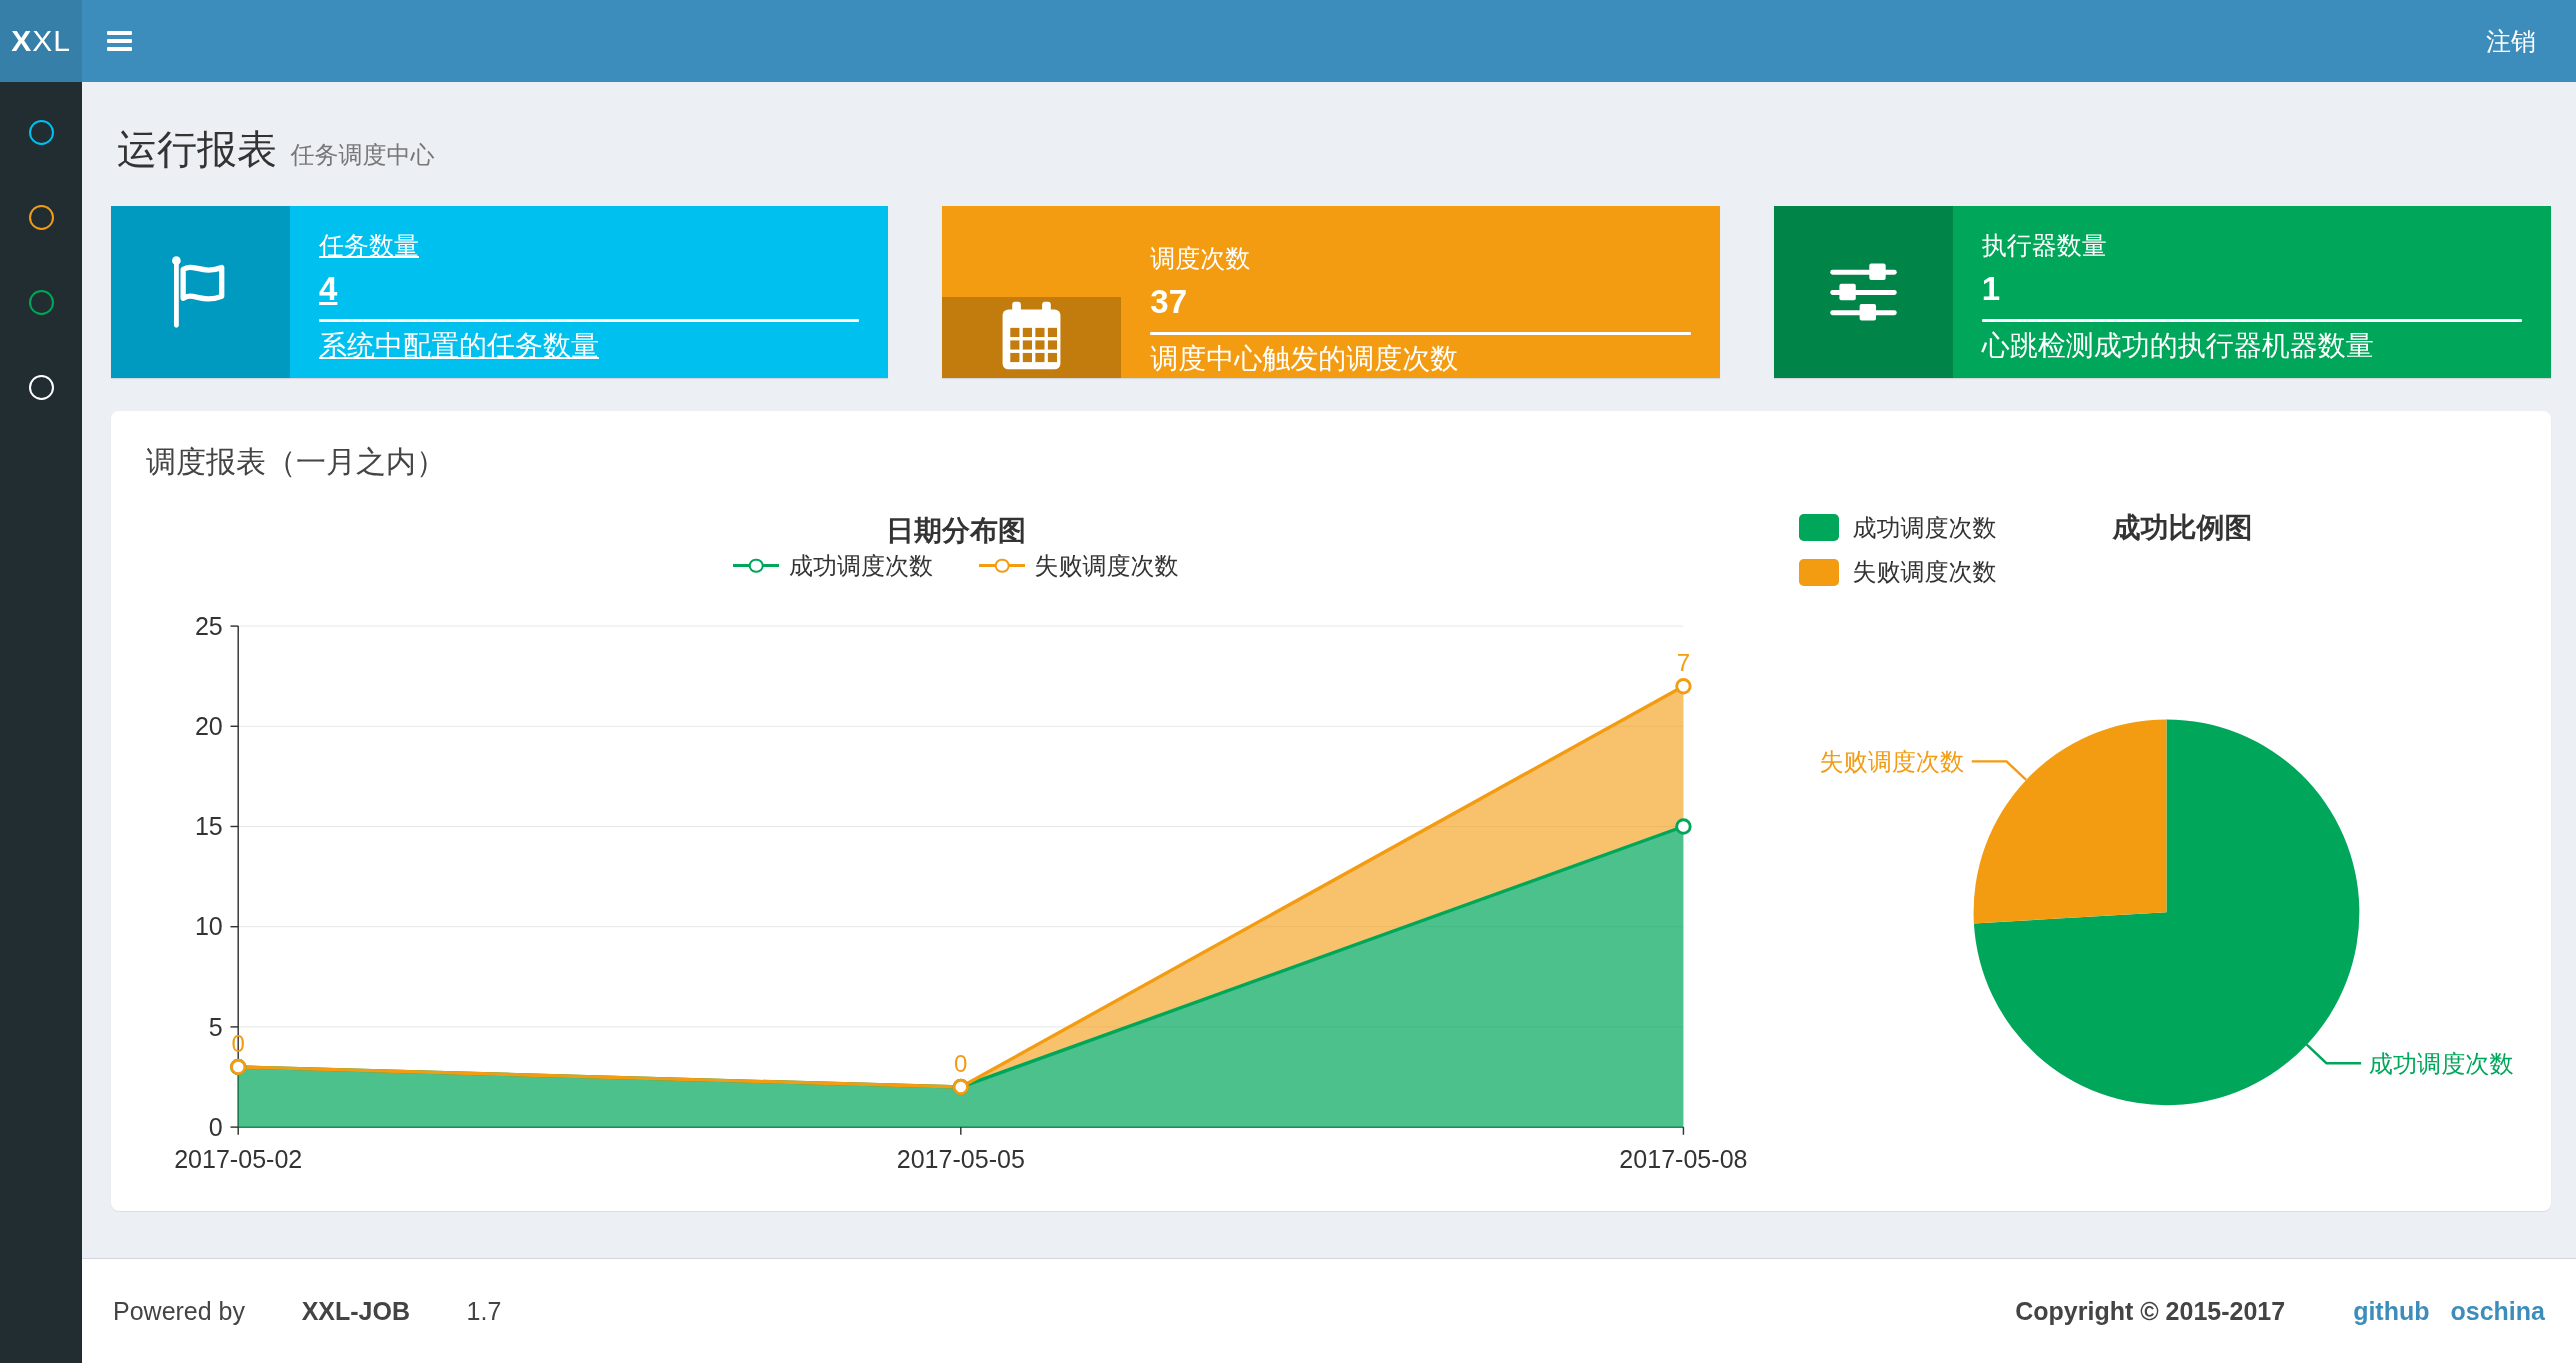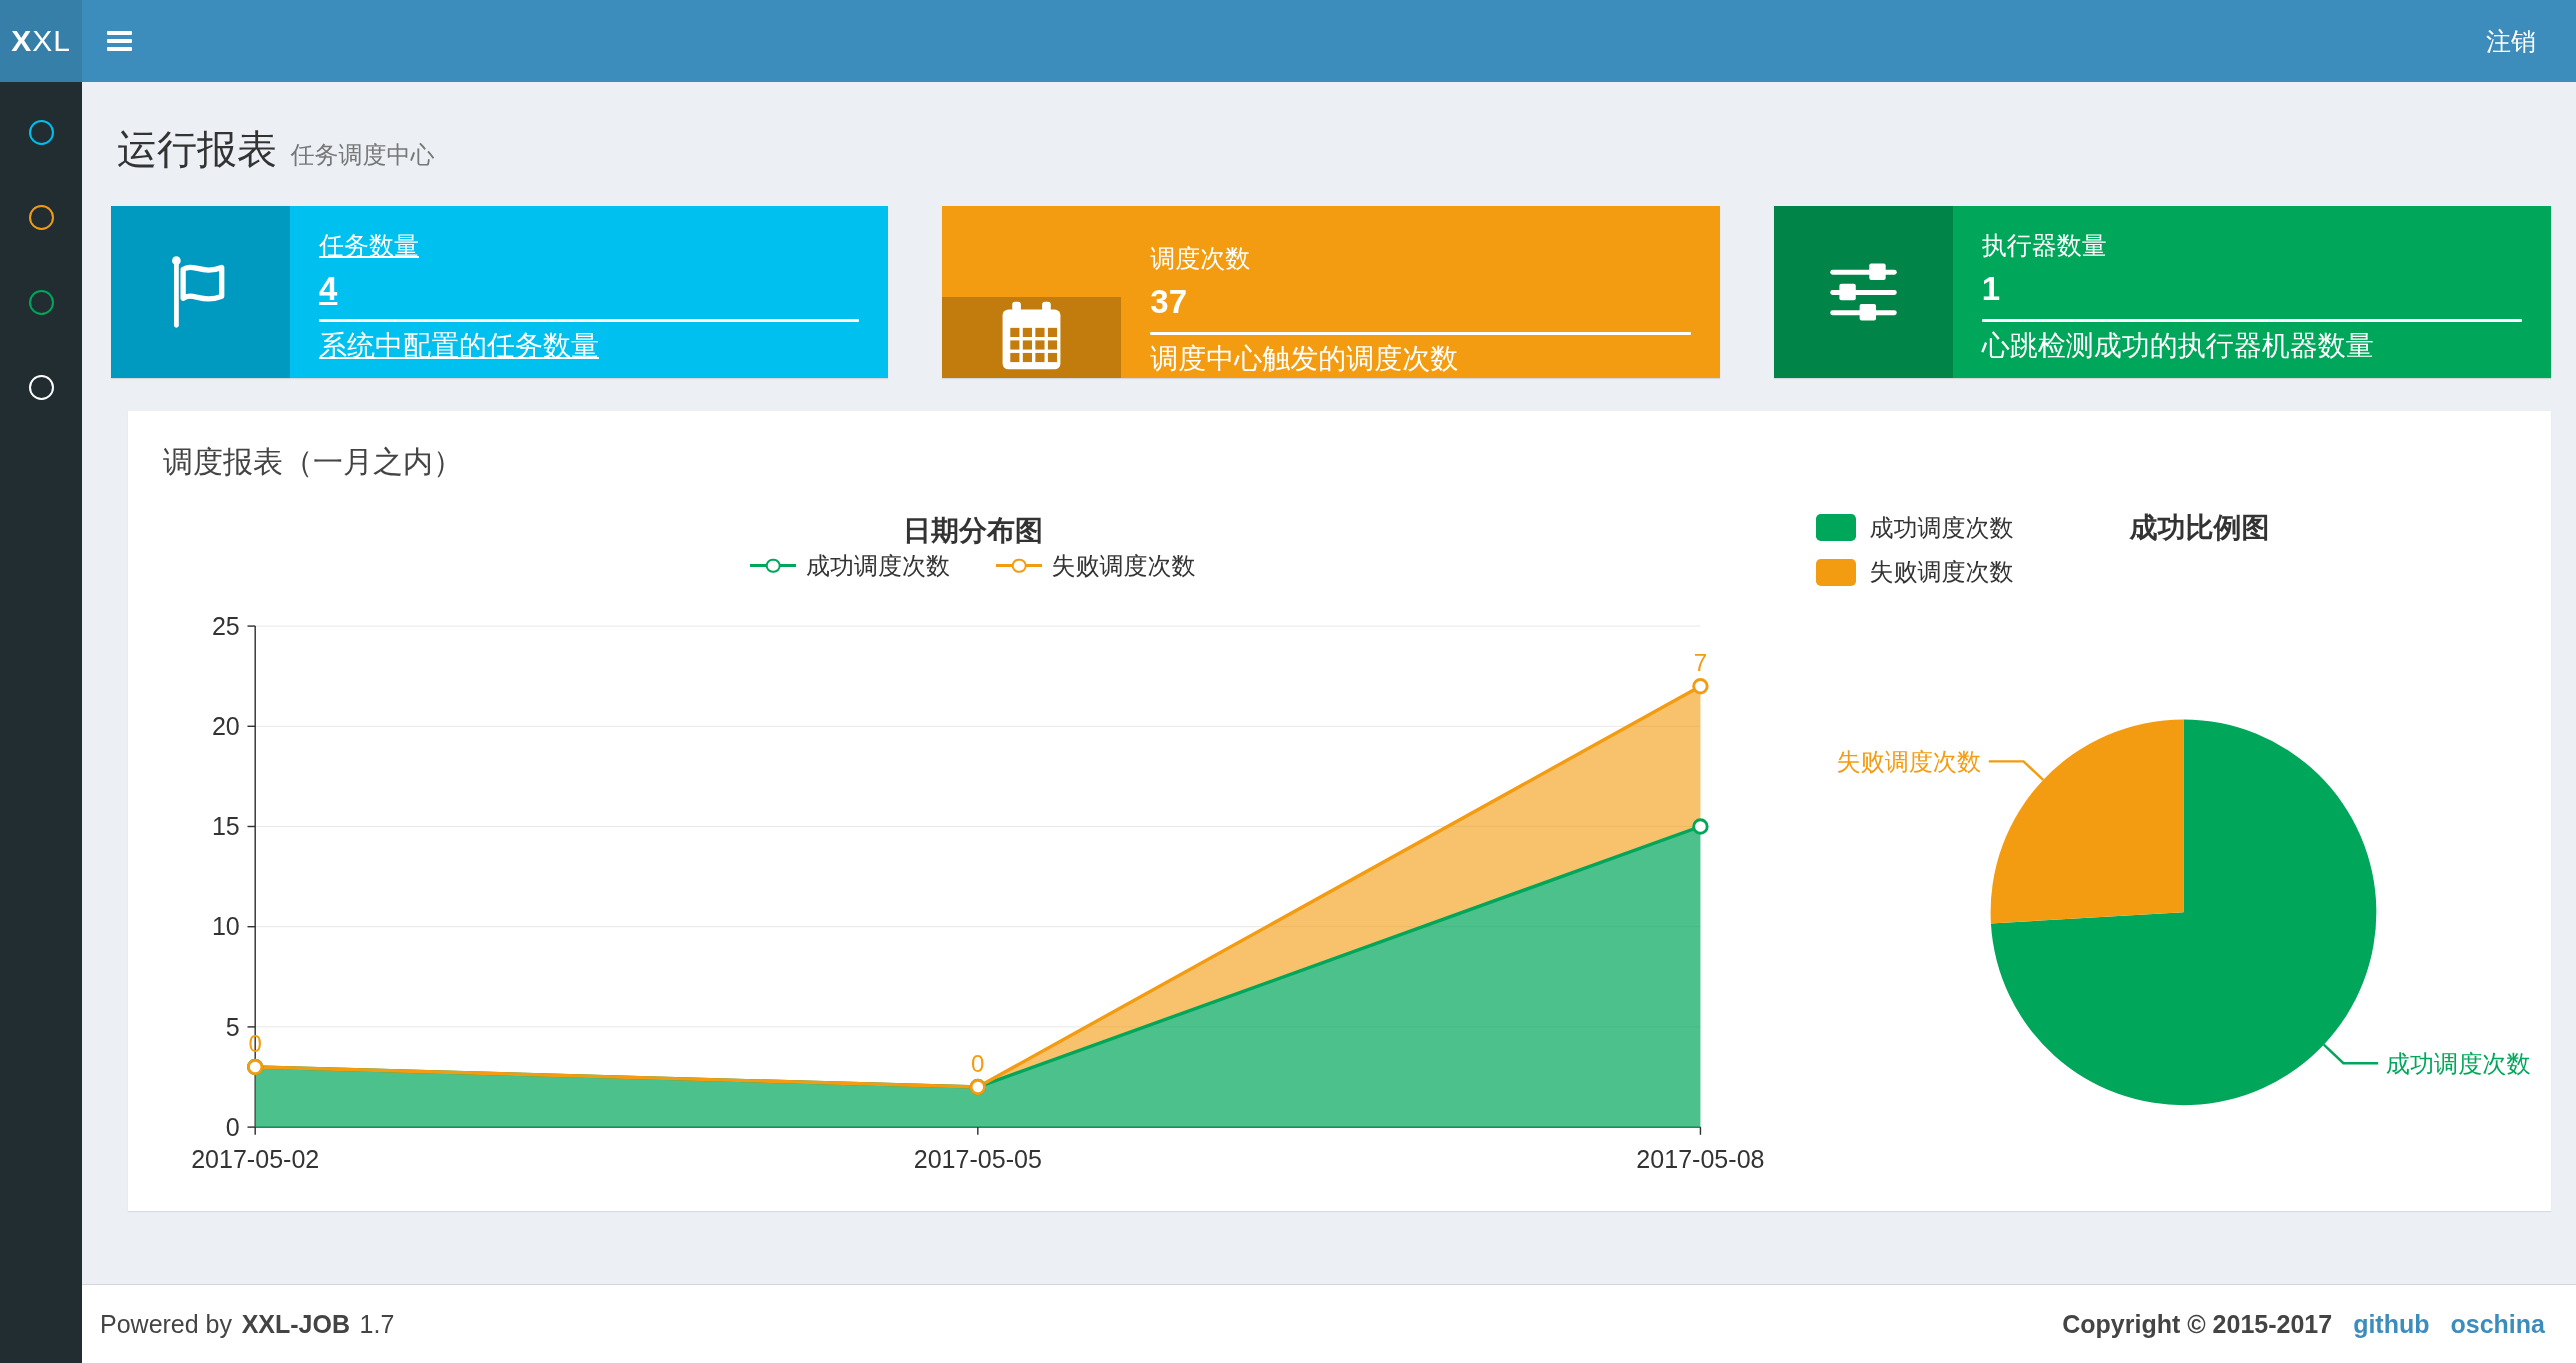--- a/index.html
+++ b/index.html
@@ -30,21 +30,21 @@
   
   .info-row{margin:29px 25px 0 29px;display:grid;grid-template-columns:repeat(3,1fr);gap:54px;}
   .info-box{height:172px;display:flex;color:#fff;box-shadow:0 1px 1px rgba(0,0,0,0.1);}
   .ib-icon{width:179px;flex:0 0 179px;display:flex;align-items:center;justify-content:center;background:rgba(0,0,0,0.2);}
   .ib-body{flex:1;padding:23px 29px 0 29px;min-width:0;}
   .ib-title{font-size:25px;}
   .ib-value{font-size:33px;font-weight:bold;margin-top:7.7px;}
   .ib-line{height:2.9px;background:#fff;margin-top:11.6px;border-radius:1px;}
   .ib-desc{font-size:28px;margin-top:5px;white-space:nowrap;}
   
-  .panel{margin:33px 25px 0 46px;background:#fff;height:800px;box-sizing:border-box;padding-top:27px;box-shadow:0 1px 1px rgba(0,0,0,0.08);overflow:hidden;}
+  .panel{margin:33px 25px 0 29px;background:#fff;height:800px;box-sizing:border-box;padding-top:27px;box-shadow:0 1px 1px rgba(0,0,0,0.08);overflow:hidden;border-radius:8px;}
   .panel-title{font-size:30px;color:#444;font-weight:500;padding:3.9px 35px 15.4px 35px;}
   .charts-row{display:flex;padding:13.5px 29px 0 35px;}
   .line-block{width:1620px;flex:0 0 1620px;}
   .line-head{display:flex;align-items:center;height:40px;flex-direction:column;}
   .chart-title{font-size:28px;font-weight:bold;color:#333;}
   .line-legend{flex:1;display:flex;justify-content:center;align-items:center;gap:46px;}
   .legend-item{display:flex;align-items:center;gap:9.6px;font-size:24px;color:#333;cursor:pointer;}
   .lc-marker{position:relative;width:46px;height:19px;display:inline-block;}
   .lc-line{position:absolute;left:0;right:0;top:8.2px;height:2.9px;background:#999;}
   .lc-ring{position:absolute;left:50%;top:50%;transform:translate(-50%,-50%);width:10.6px;height:10.6px;border:2.9px solid #999;border-radius:50%;background:#fff;}
@@ -52,21 +52,21 @@
   
   .pie-block{flex:1;padding-left:33px;min-width:0;}
   .pie-head{display:flex;align-items:flex-start;}
   .pie-legend{display:flex;flex-direction:column;gap:12.5px;}
   .legend-row{display:flex;align-items:center;gap:13.5px;font-size:24px;color:#333;cursor:pointer;}
   .swatch{width:40px;height:27px;border-radius:4.8px;background:#999;display:inline-block;}
   .pie-title{font-size:28px;font-weight:bold;color:#333;margin-left:116px;line-height:31px;}
   .pie-chart-svg{display:block;margin-top:5.8px;}
   svg text{font-family:"Liberation Sans","DejaVu Sans",sans-serif;}
   
-  .footer{position:absolute;left:82px;right:0;bottom:0;height:79px;background:#fff;border-top:1px solid #d2d6de;box-sizing:border-box;display:flex;align-items:center;padding:0 31px 0 18px;font-size:25px;color:#444;}
+  .footer{position:absolute;left:82px;right:0;bottom:0;height:105px;background:#fff;border-top:1px solid #d2d6de;box-sizing:border-box;display:flex;align-items:center;padding:0 31px 0 31px;font-size:25px;color:#444;gap:47px;}
   .footer .spacer{flex:1;}
   .f-links{display:flex;gap:21px;margin-left:21px;}
   .f-link{color:#3c8dbc;font-weight:bold;text-decoration:none;cursor:pointer;}
   .bold{font-weight:bold;}
   .gap-l{margin-left:9.6px;}
 </style>
 </head>
 <body>
 
 <header class="navbar" style="background-color: rgb(60, 141, 188);">

